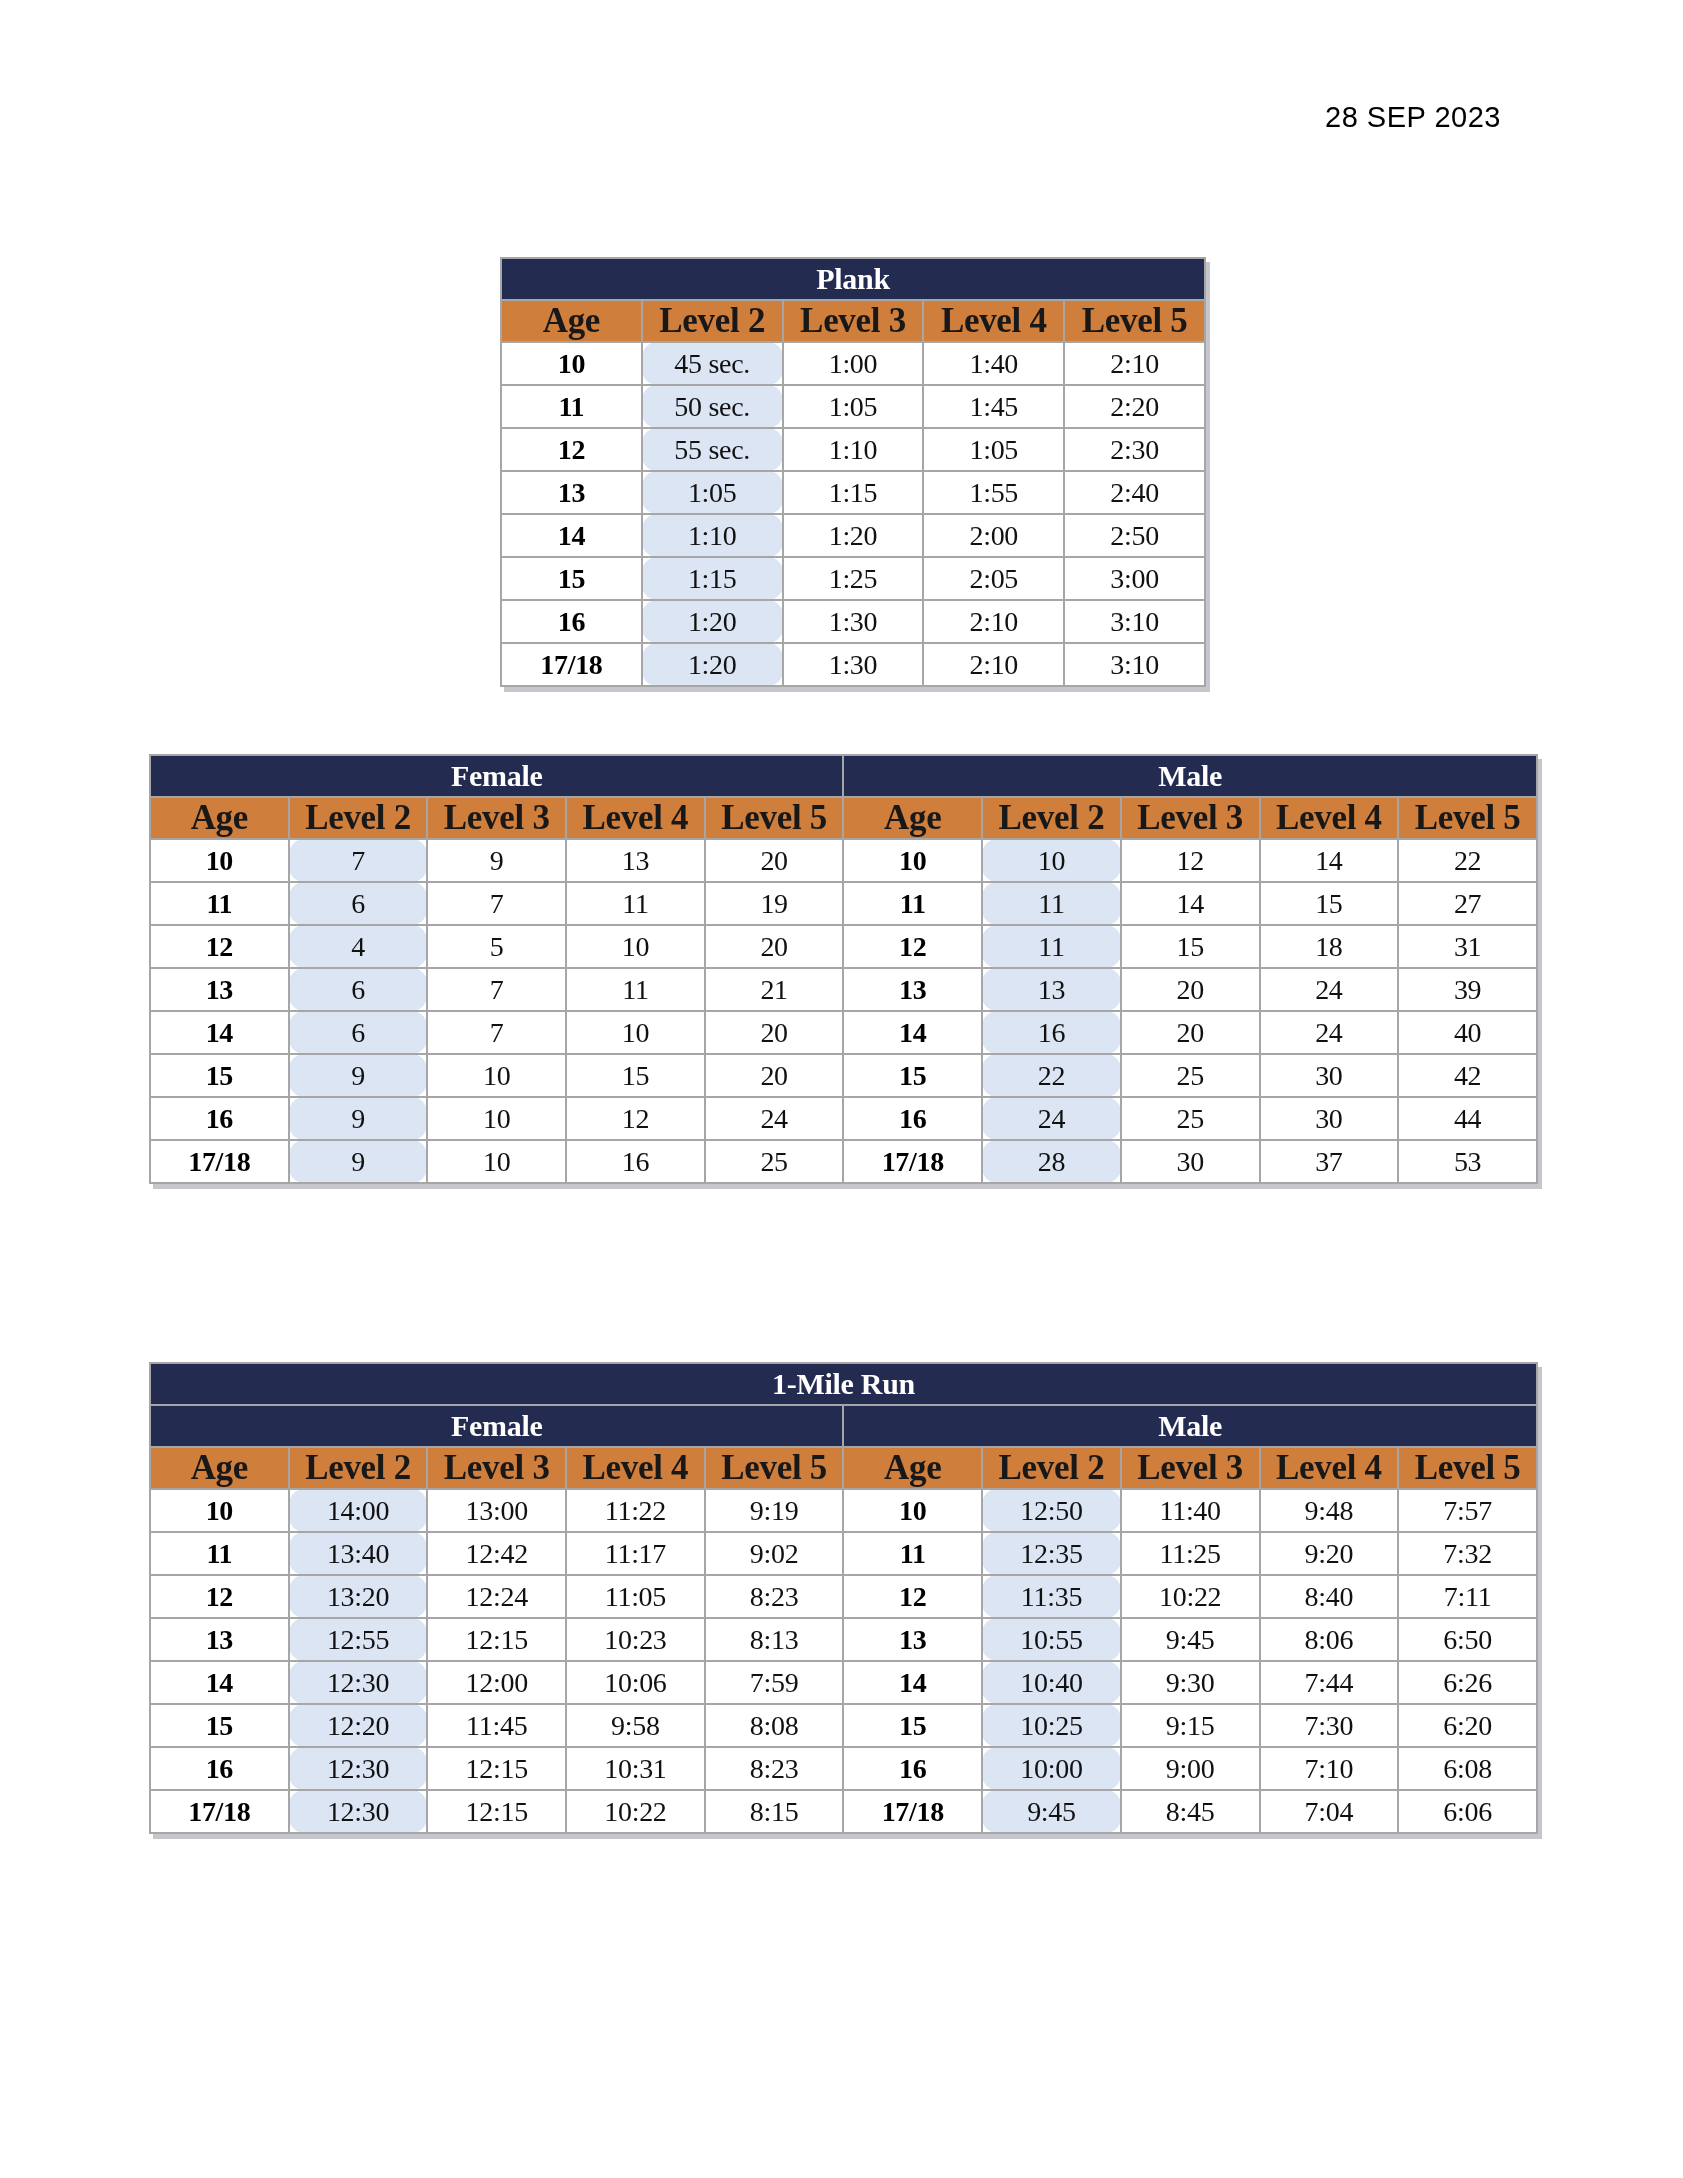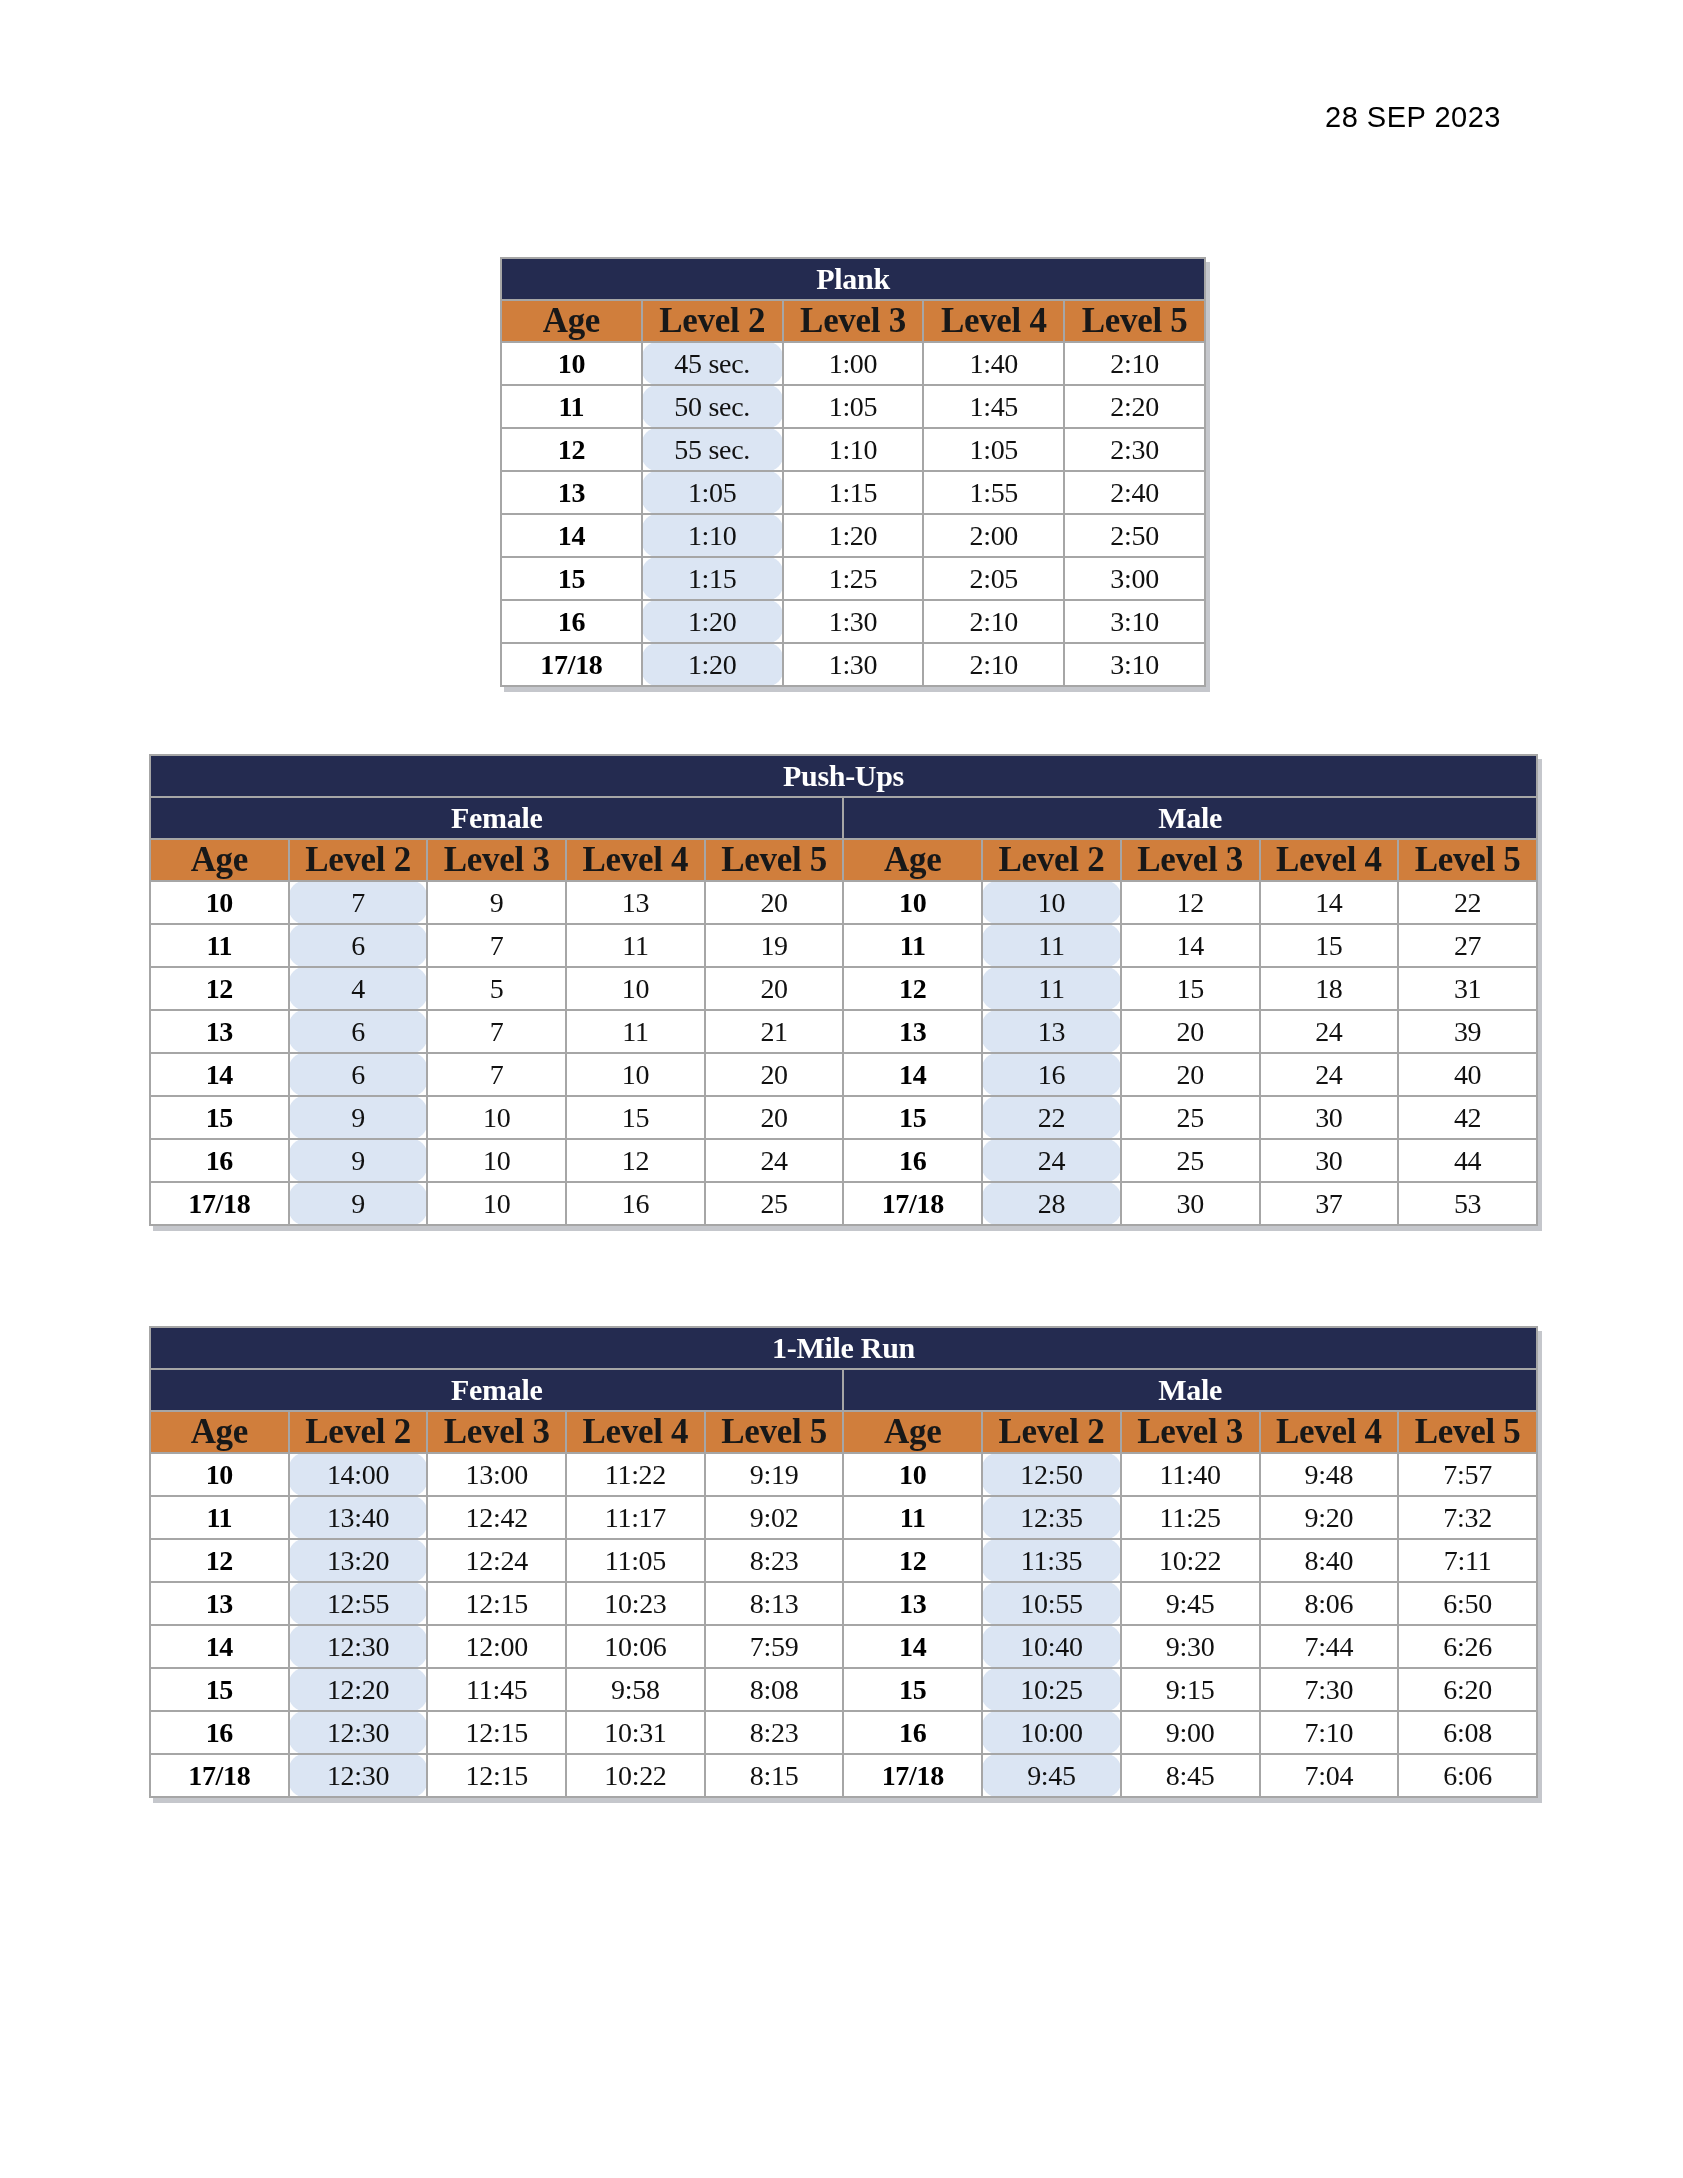--- a/index.html
+++ b/index.html
@@ -23,21 +23,21 @@
     top:101px;left:1325px;
     font-family:"Liberation Sans",sans-serif;
     font-size:29px;
     color:#000;
     letter-spacing:0.5px;
     white-space:nowrap;
   }
   .tbl-wrap{position:absolute;}
   #tbl-plank{left:500px;top:245px;width:706px;margin-top:12px;}
   #tbl-pushups{left:149px;top:754px;width:1389px;}
-  #tbl-milerun{left:149px;top:1326px;width:1389px;}
+  #tbl-milerun{left:149px;top:1362px;width:1389px;}
   table{
     width:100%;
     border-collapse:collapse;
     table-layout:fixed;
     box-shadow:4px 5px 0 rgba(150,153,163,0.55);
   }
   th,td{
     border:2px solid var(--grid);
     text-align:center;
     vertical-align:middle;
@@ -150,23 +150,20 @@
             <td>2:10</td>
             <td>3:10</td>
           </tr>
         </tbody>
       </table>
   </div>
 
   <div class="tbl-wrap" id="tbl-pushups">
     <table>
         <thead>
-          <tr class="title-row">
-            <th colspan="10">Push-Ups</th>
-          </tr>
           <tr class="group-row">
             <th colspan="5">Female</th>
             <th colspan="5">Male</th>
           </tr>
           <tr class="cols-row">
             <th>Age</th>
             <th>Level 2</th>
             <th>Level 3</th>
             <th>Level 4</th>
             <th>Level 5</th>

